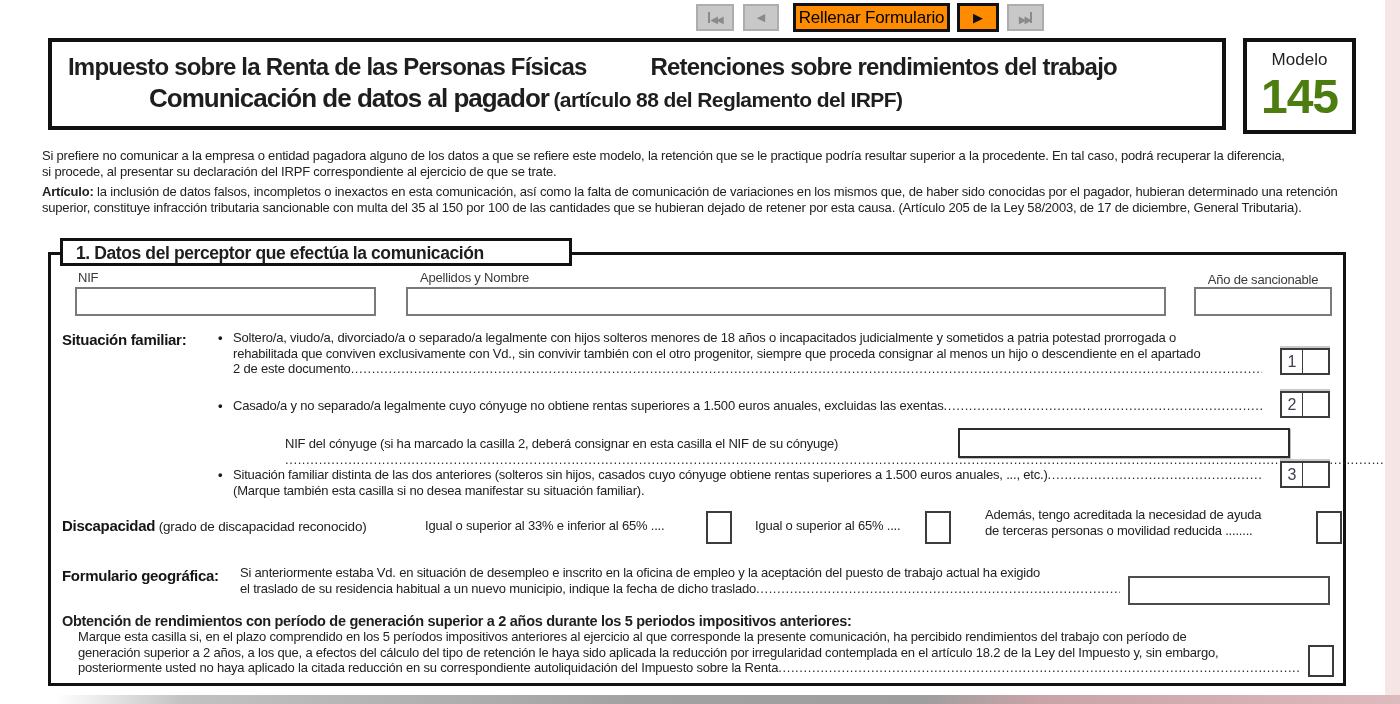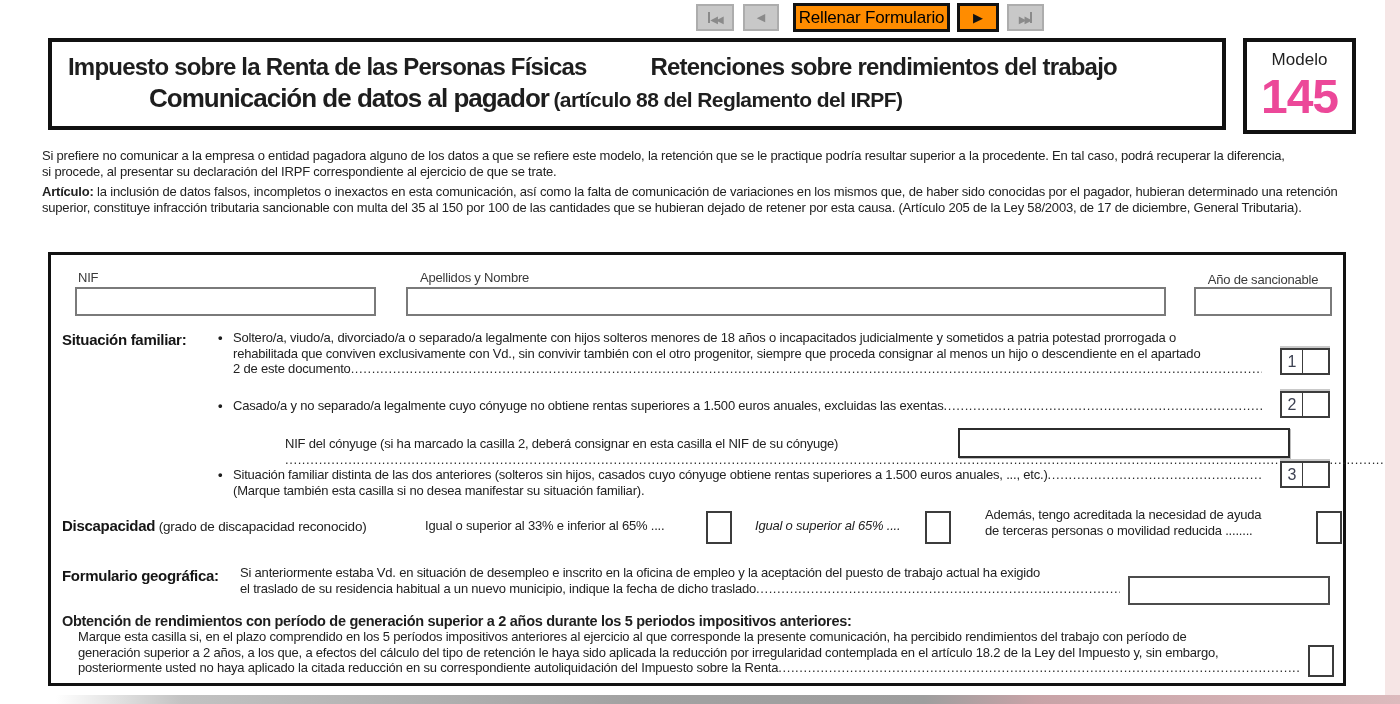--- a/index.html
+++ b/index.html
@@ -75,35 +75,38 @@
       <span>Retenciones sobre rendimientos del trabajo</span>
     </div>
     <div class="nowrap" style="padding:2px 0 0 97px;">
       <span style="font-weight:bold; font-size:26px; letter-spacing:-1px;">Comunicación de datos al pagador</span>
       <span style="font-weight:bold; font-size:21px; letter-spacing:-0.6px;">(artículo 88 del Reglamento del IRPF)</span>
     </div>
   </div>
 
   <div class="abs frame" style="left:1243px; top:38px; width:113px; height:96px; text-align:center;">
     <div style="font-size:17px; margin-top:8px; color:#222;">Modelo</div>
-    <div style="font-size:48px; font-weight:bold; letter-spacing:-1px; line-height:1; margin-top:3px; color:#ec4899;">145</div>
+    <div style="font-size:48px; font-weight:bold; letter-spacing:-1px; line-height:1; margin-top:3px; color:#4d7c0f;">145</div>
   </div>
 
   <div class="abs body-txt nowrap" style="left:42px; top:148px;">
     <div>Si prefiere no comunicar a la empresa o entidad pagadora alguno de los datos a que se refiere este modelo, la retención que se le practique podría resultar superior a la procedente. En tal caso, podrá recuperar la diferencia,</div>
     <div>si procede, al presentar su declaración del IRPF correspondiente al ejercicio de que se trate.</div>
   </div>
   <div class="abs body-txt nowrap" style="left:42px; top:184px;">
     <div>
       <span class="bold">Artículo:</span><span> la inclusión de datos falsos, incompletos o inexactos en esta comunicación, así como la falta de comunicación de variaciones en los mismos que, de haber sido conocidas por el pagador, hubieran determinado una retención</span>
     </div>
     <div>superior, constituye infracción tributaria sancionable con multa del 35 al 150 por 100 de las cantidades que se hubieran dejado de retener por esta causa. (Artículo 205 de la Ley 58/2003, de 17 de diciembre, General Tributaria).</div>
   </div>
 
   <div class="abs sec-border" style="left:48px; top:252px; width:1298px; height:434px;"></div>
+  <div class="abs sec-border" style="left:60px; top:238px; width:512px; height:28px; z-index:2; padding:2px 0 0 13px;">
+    <span style="font-weight:bold; font-size:17.5px; letter-spacing:-0.4px;">1. Datos del perceptor que efectúa la comunicación</span>
+  </div>
 
   <div class="abs lbl" style="left:78px; top:270px;">NIF</div>
   <div class="abs lbl" style="left:420px; top:270px;">Apellidos y Nombre</div>
   <div class="abs lbl" style="left:1194px; top:272px; width:138px; text-align:center;">Año de sancionable</div>
   <div class="input" style="left:75px; top:287px; width:301px; height:29px;"></div>
   <div class="input" style="left:406px; top:287px; width:760px; height:29px;"></div>
   <div class="input" style="left:1194px; top:287px; width:138px; height:29px;"></div>
 
   <div class="abs sec-label" style="left:62px; top:331px;">Situación familiar:</div>
 
@@ -148,21 +151,21 @@
   <div class="numbox" style="left:1280px; top:461px;">
     <span class="num">3</span>
     <span class="cell"></span>
   </div>
 
   <div class="abs nowrap" style="left:62px; top:517px;">
     <span class="sec-label">Discapacidad</span><span class="body-txt" style="font-size:13.5px;"> (grado de discapacidad reconocido)</span>
   </div>
   <div class="abs body-txt nowrap" style="left:425px; top:518px;">Igual o superior al 33% e inferior al 65%  ....</div>
   <div class="cb" style="left:706px; top:511px;"></div>
-  <div class="abs body-txt nowrap" style="left:755px; top:518px;font-style:italic;">Igual o superior al 65%  ....</div>
+  <div class="abs body-txt nowrap" style="left:755px; top:518px;">Igual o superior al 65%  ....</div>
   <div class="cb" style="left:925px; top:511px;"></div>
   <div class="abs body-txt nowrap" style="left:985px; top:507px;">
     <div>Además, tengo acreditada la necesidad de ayuda</div>
     <div>de terceras personas o movilidad reducida  ........</div>
   </div>
   <div class="cb" style="left:1316px; top:511px;"></div>
 
   <div class="abs sec-label" style="left:62px; top:567px;">Formulario geográfica:</div>
   <div class="abs body-txt nowrap" style="left:240px; top:565px; width:880px;">
     <div>Si anteriormente estaba Vd. en situación de desempleo e inscrito en la oficina de empleo y la aceptación del puesto de trabajo actual ha exigido</div>

